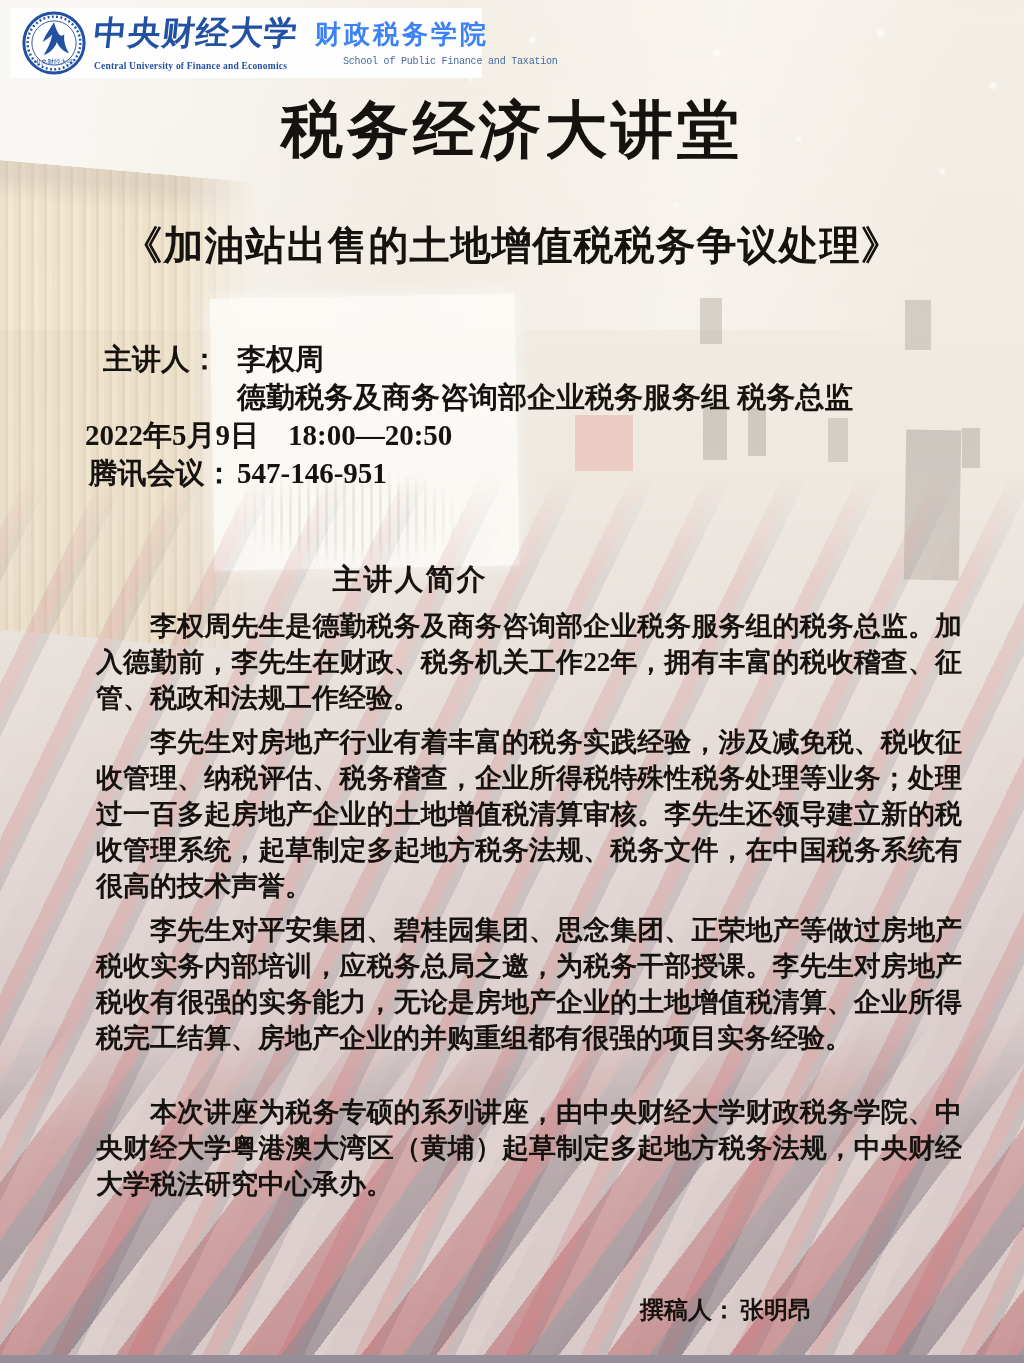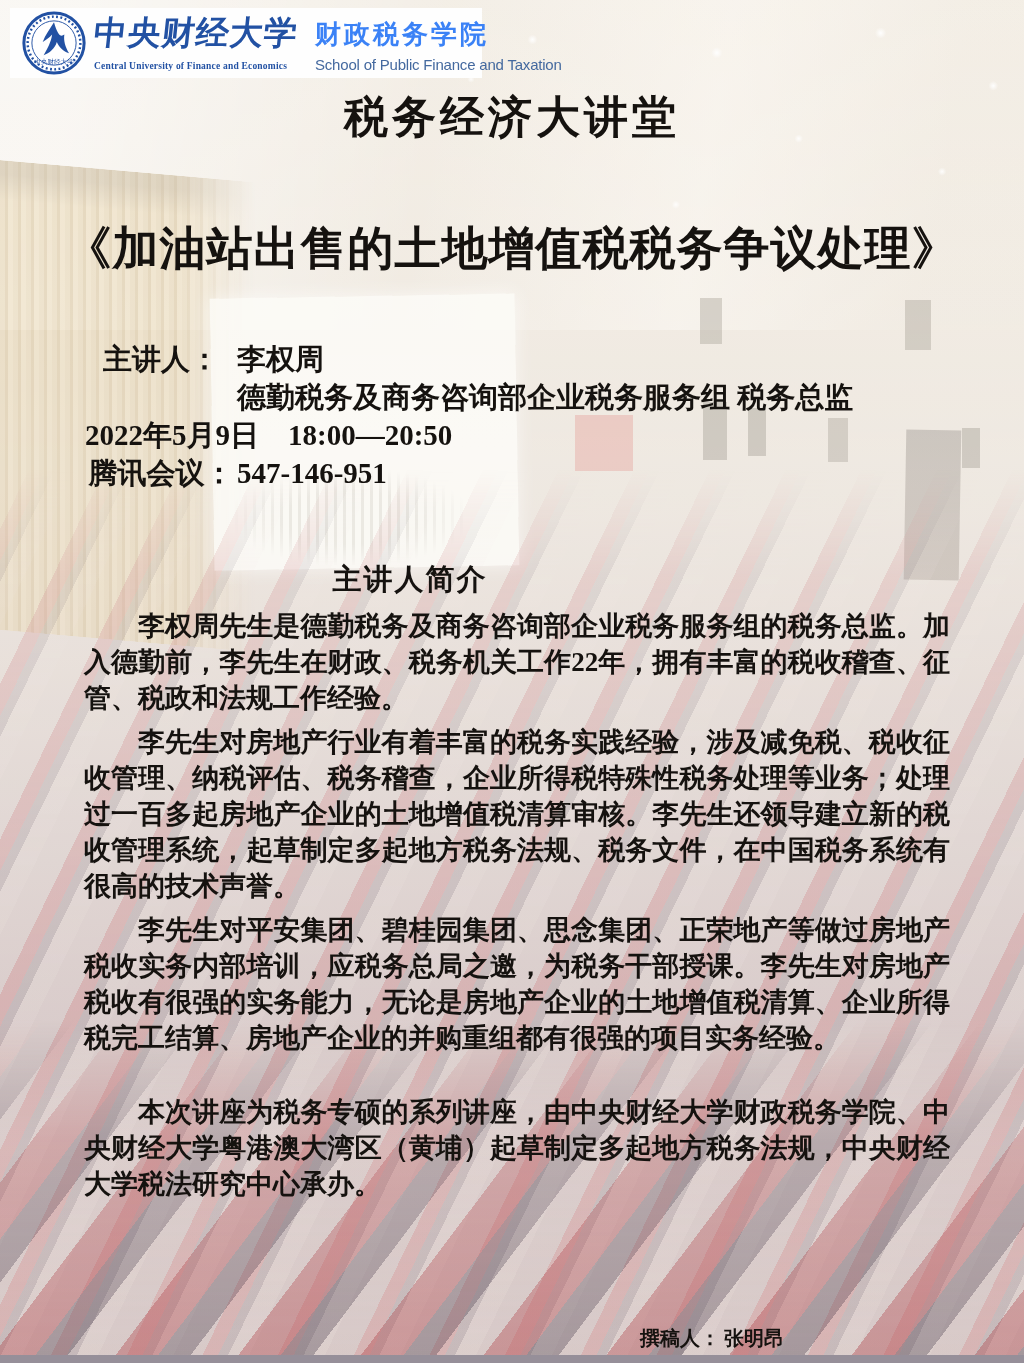--- a/index.html
+++ b/index.html
@@ -93,53 +93,53 @@
   .univ-en {
     font-size:9.5px; font-weight:700; color:#2251a3; margin-top:10px;
     letter-spacing:.2px; white-space:nowrap;
   }
   .school { position:absolute; left:305px; top:9px; }
   .school-cn {
     font-family:"Liberation Sans","DejaVu Sans",sans-serif;
     font-size:26px; font-weight:700; color:#3b82f6; letter-spacing:3px; white-space:nowrap;
   }
   .school-en {
-    font-family:Liberation Sans, sans-serif;
-    font-size:15px; color:#44699f; margin-top:4px; white-space:nowrap; letter-spacing:-0.2px;
+    font-family:Liberation Mono, monospace;
+    font-size:10px; color:#44699f; margin-top:4px; white-space:nowrap; letter-spacing:-0.2px;margin-left:28px;
   }
 
   .title {
     position:absolute; left:0; top:88px; width:1024px; z-index:2;
-    text-align:center; font-size:44px; font-weight:700; letter-spacing:4px;
+    text-align:center; font-size:62px; font-weight:700; letter-spacing:4px;
   }
   .lecture {
     position:absolute; left:0; top:218px; width:1024px; z-index:2;
-    text-align:center; font-size:46px; font-weight:700; letter-spacing:1px;
+    text-align:center; font-size:40px; font-weight:700; letter-spacing:1px;
   }
 
   .info { position:absolute; left:85px; top:340px; width:880px; z-index:2;
     font-size:29px; font-weight:700; line-height:38px; }
   .info-row { display:flex; }
   .info-label { width:152px; flex:none; white-space:pre-wrap;text-align:center; }
   .info-value { white-space:pre-wrap; }
 
   .bio-head {
     position:absolute; left:0; top:560px; width:820px; z-index:2;
     text-align:center; font-size:29px; font-weight:700; letter-spacing:2px;
   }
   .bio {
-    position:absolute; left:84px; top:608px; width:866px; z-index:2;
+    position:absolute; left:96px; top:608px; width:866px; z-index:2;
     font-size:27px; font-weight:600; line-height:36px; text-align:justify;
   }
   .bio p { text-indent:2em; margin:0 0 8px 0; }
   .bio p.gap-before { margin-top:38px; }
 
   .credits {
-    position:absolute; left:640px; top:1320px; z-index:2;
-    font-size:20px; font-weight:700; line-height:37px;
+    position:absolute; left:640px; top:1292px; z-index:2;
+    font-size:24px; font-weight:700; line-height:37px;
   }
   .credit-line { display:flex; white-space:pre-wrap; }
   .credit-label { margin-right:4px; }
 </style>
 </head>
 <body>
 
 <div class="poster">
 
   <div class="bg bg-base"></div>

